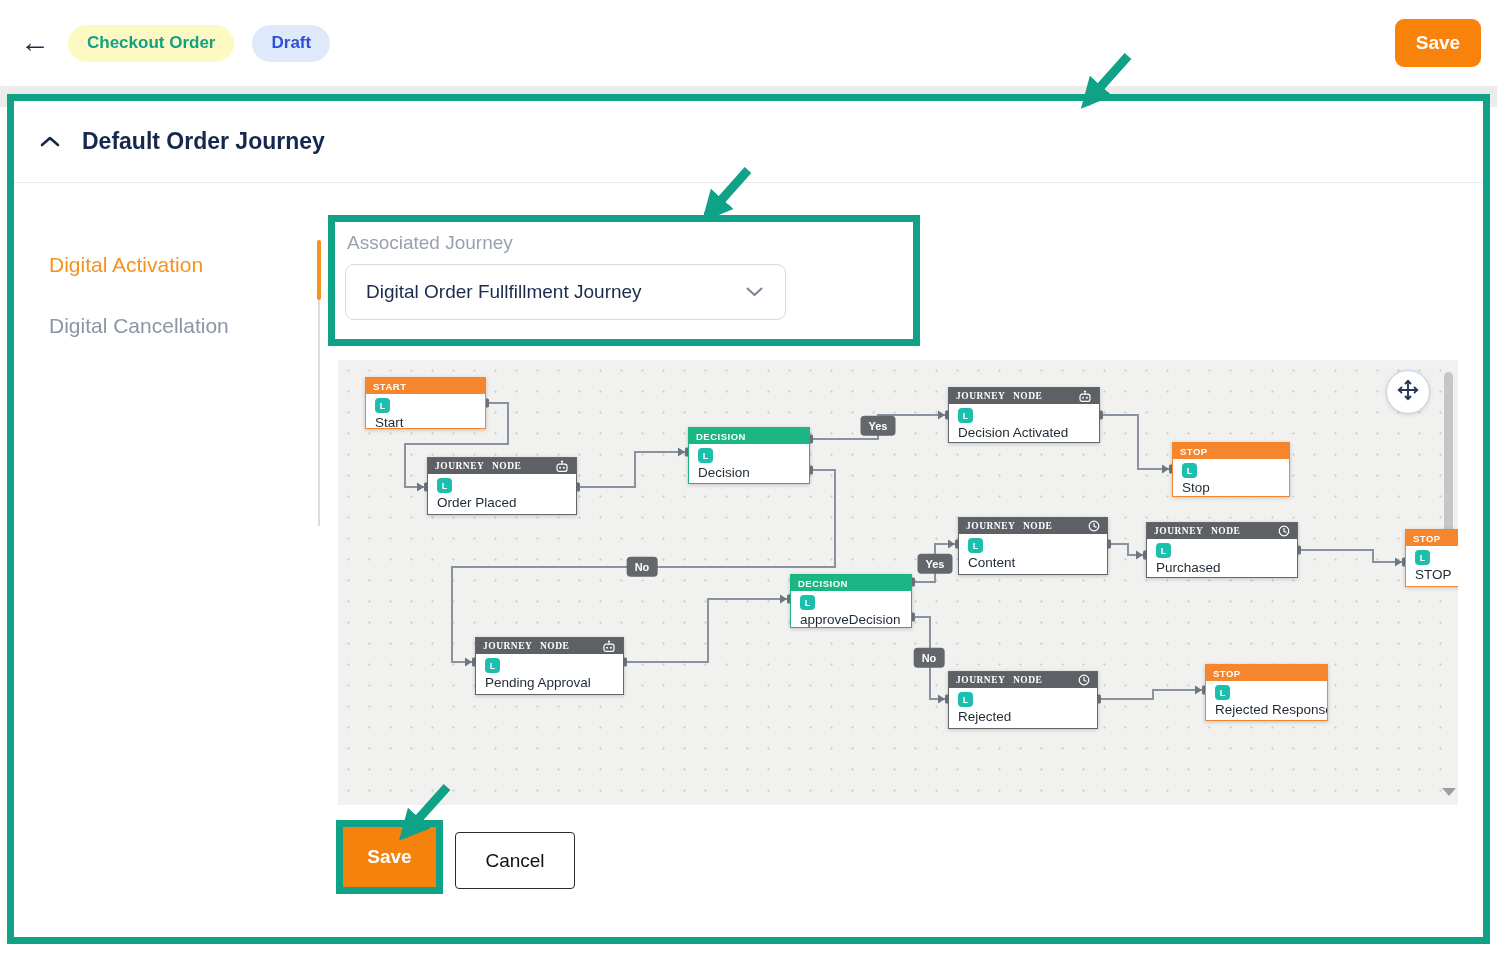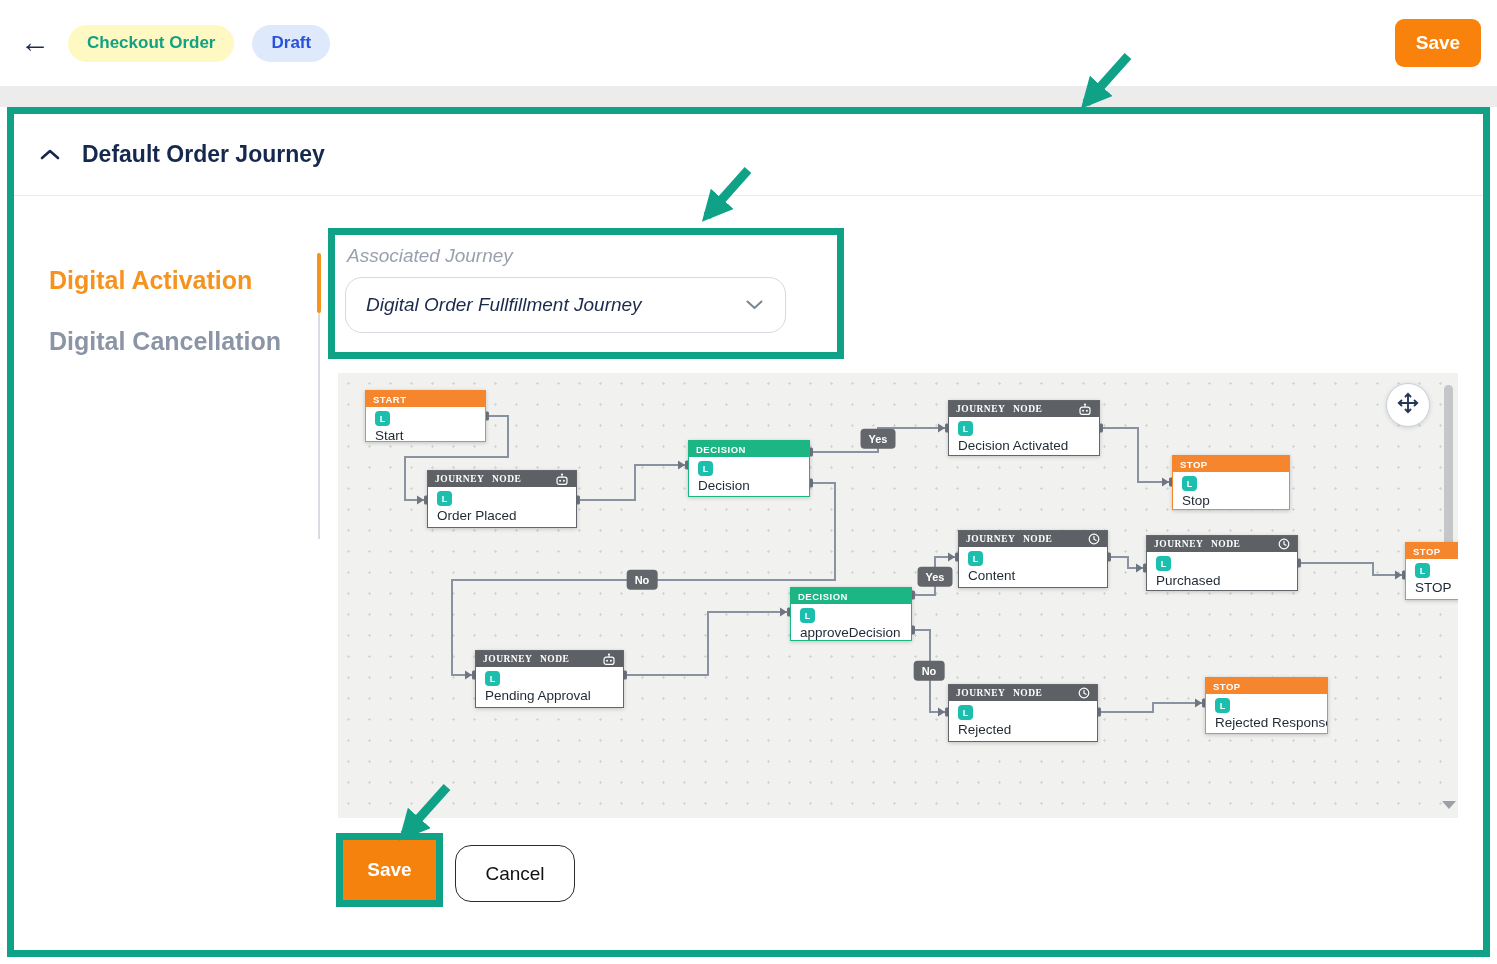--- a/index.html
+++ b/index.html
@@ -15,41 +15,41 @@
   .pill { height:37px; display:flex; align-items:center; padding:0 19px; border-radius:19px;
           font-size:17px; font-weight:700; }
   .pill-checkout { background:#fef9c3; color:#11A185; }
   .pill-draft   { background:#DEEAFB; color:#2B50DC; }
   .save-top { margin-left:auto; width:86px; height:48px; border-radius:9px; background:#F8820C;
               color:#fff; font-size:19px; font-weight:700; border:none; cursor:pointer; }
 
   .gray-strip { position:absolute; left:0; right:0; top:86px; height:21px; background:#ECECEC; }
 
   
-  .main-panel { position:absolute; left:7px; top:107px; width:1483px; height:850px;
+  .main-panel { position:absolute; left:7px; top:94px; width:1483px; height:850px;
                 background:#fff; border:7px solid #10A287; }
   .panel-inner { position:relative; width:100%; height:100%; }
 
   .section-header { display:flex; align-items:center; gap:22px; height:82px; padding:0 0 0 26px;
                     border-bottom:1px solid #E9EBEF; }
   .collapse-icon { display:flex; cursor:pointer; }
   .section-title { font-size:23px; font-weight:700; color:#15284D; }
 
   
-  .tab { position:absolute; font-size:25px; font-weight:700; cursor:pointer; white-space:nowrap; }
+  .tab { position:absolute; font-size:21px; font-weight:400; cursor:pointer; white-space:nowrap; }
   .tab-active { color:#F6921E; }
   .tab-idle { color:#8B95A5; }
   .tab-divider { position:absolute; left:304px; top:139px; width:2px; height:286px; background:#D9DDE3; }
   .tab-divider-active { position:absolute; left:303px; top:139px; width:4px; height:60px; background:#F6921E; border-radius:2px; }
 
   
-  .assoc-box { position:absolute; left:314px; top:114px; width:516px; height:131px;
-               border:7px solid #10A287; background:#fff; padding:7px 10px;font-style:italic; }
+  .assoc-box { position:absolute; left:314px; top:114px; width:592px; height:131px;
+               border:7px solid #10A287; background:#fff; padding:7px 10px; }
   .assoc-label { font-size:19px; color:#9AA1AE; margin:3px 0 10px 2px; }
-  .assoc-select { width:441px; height:56px; border:1px solid #D5DAE0; border-radius:17px; background:#fff;
+  .assoc-select { width:441px; height:56px; border:1px solid #D5DAE0; border-radius:9px; background:#fff;
                   display:flex; align-items:center; justify-content:space-between; padding:0 22px 0 20px; cursor:pointer; }
   .assoc-select-value { font-size:19px; color:#1B2B4B; }
 
   
   .flow-canvas { position:absolute; left:324px; top:259px; width:1120px; height:445px;
                  background-color:#F1F1F0;
                  background-image:radial-gradient(#D5D5D3 1.1px, transparent 1.2px);
                  background-size:21px 21px; overflow:hidden; }
   .flow-edges { position:absolute; left:0; top:0; }
 
@@ -78,21 +78,21 @@
                          border-radius:5px; background:#C4C6C8; cursor:grab; }
   .canvas-scroll-down { position:absolute; left:1104px; top:428px; width:0; height:0;
                         border-left:7px solid transparent; border-right:7px solid transparent;
                         border-top:8px solid #9AA0A6; cursor:pointer; }
 
   
   .save-box { position:absolute; left:322px; top:719px; width:107px; height:74px; border:7px solid #10A287; }
   .save-bottom { width:100%; height:100%; background:#F5820D; border:none; color:#fff;
                  font-size:19px; font-weight:700; cursor:pointer; }
   .cancel-btn { position:absolute; left:441px; top:731px; width:120px; height:57px; background:#fff;
-                border:1.6px solid #2B2B2B; border-radius:16px; font-size:19px; color:#111; cursor:pointer; }
+                border:1.6px solid #2B2B2B; border-radius:4px; font-size:19px; color:#111; cursor:pointer; }
 
   .annotations { position:absolute; left:0; top:0; pointer-events:none; z-index:50; }
 </style>
 </head>
 <body>
 
 <div class="page">
 
   <div class="app-header">
     <span class="back-icon">←</span>

